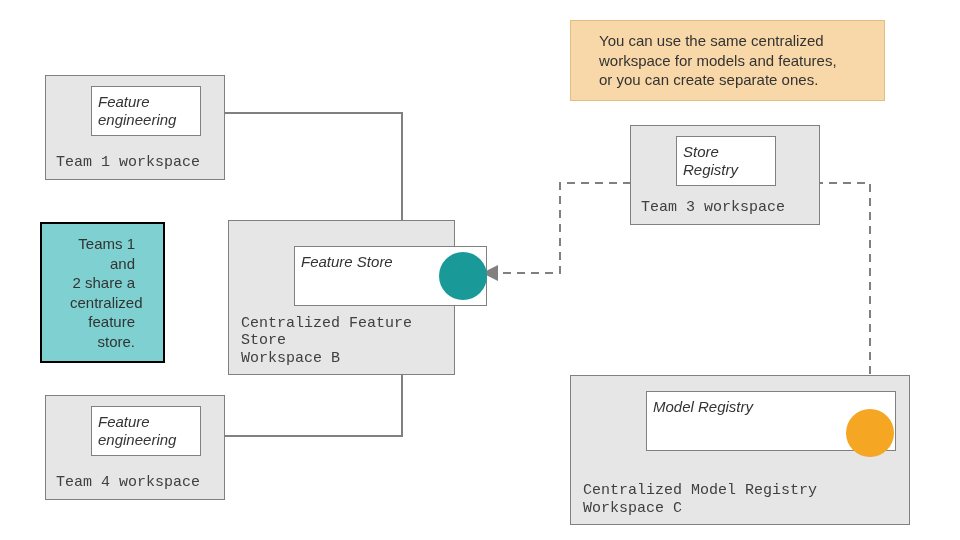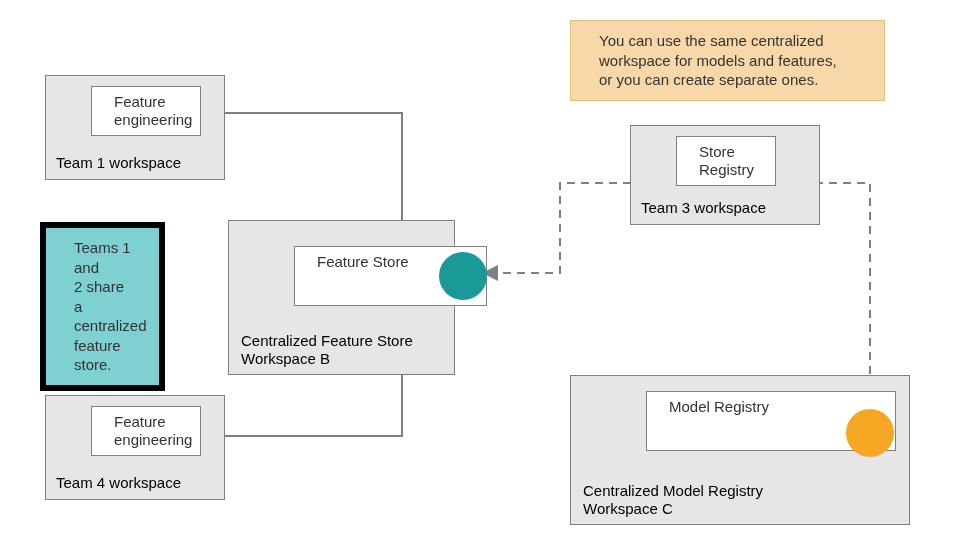--- a/index.html
+++ b/index.html
@@ -14,40 +14,43 @@
       overflow: hidden;
     }
     .workspace-box {
       position: absolute;
       background: #e6e6e6;
       border: 1px solid #808080;
     }
     .workspace-label {
       position: absolute;
       font-size: 15px;
-      color: #000000;
+      color: #404040;
+      font-family: Liberation Mono, monospace;
     }
     .inner-box {
       position: absolute;
       background: #fff;
       border: 1px solid #808080;
-      padding: 6px 22px;
+      padding: 6px 6px;
       font-size: 15px;
       color: #333;
       line-height: 1.2;
+      font-style: italic;
     }
     .callout {
       position: absolute;
       padding: 10px 28px;
       font-size: 15px;
       line-height: 1.3;
     }
     .callout-teal {
       background: #7fd1d1;
-      border: 6px solid #000000;
+      border: 2px solid #000000;
+      text-align: right;
     }
     .callout-cream {
       background: #f8d8a8;
       border: 1px solid #e0c080;
     }
     .circle {
       position: absolute;
       border-radius: 50%;
     }
     .circle-teal {

